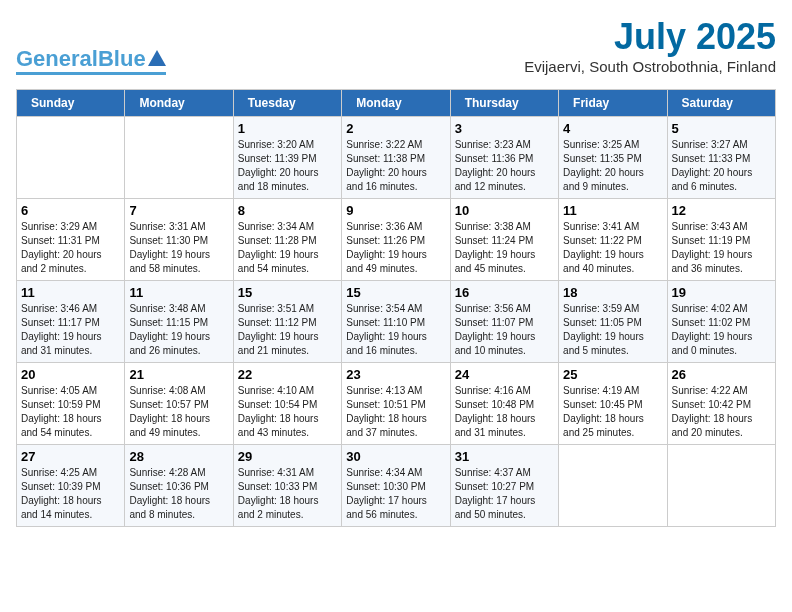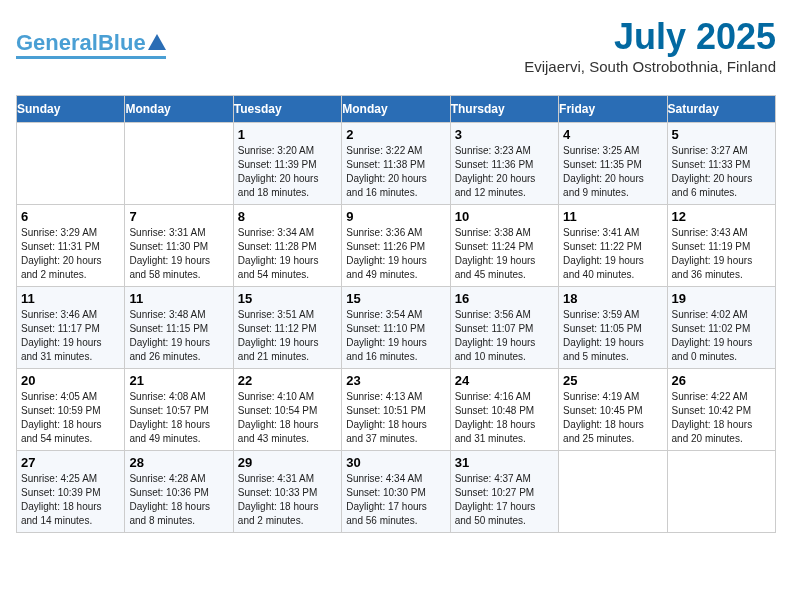--- a/index.html
+++ b/index.html
@@ -6,22 +6,22 @@
     body {
       font-family: Arial, sans-serif;
       background: #fff;
       width: 792px;
       min-height: 612px;
       padding: 16px;
     }
     .header {
       display: flex;
       justify-content: space-between;
-      align-items: center;
-      margin-bottom: 20px;
+      align-items: flex-end;
+      margin-bottom: 14px;
     }
     .logo {
       display: flex;
       flex-direction: column;
       align-items: flex-start;
     }
     .logo-text {
       font-size: 22px;
       font-weight: bold;
       color: #1a3a5c;
@@ -49,21 +49,21 @@
       color: #333;
     }
     table {
       width: 100%;
       border-collapse: collapse;
       font-size: 11px;
     }
     thead tr th {
       background: #2a6db5;
       color: #fff;
-      padding: 6px 0;
+      padding: 6px 14px;
       text-align: left;
       font-size: 12px;
       font-weight: bold;
       border: 1px solid #ccc;
     }
     tbody tr td {
       border: 1px solid #ccc;
       vertical-align: top;
       padding: 4px;
       width: 108px;

